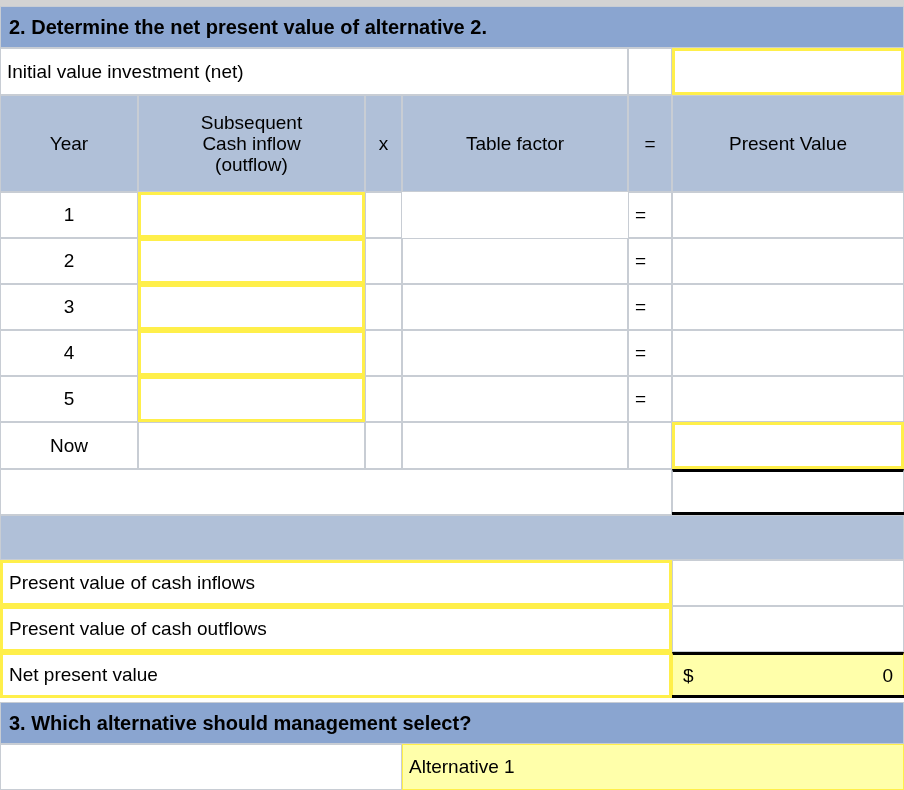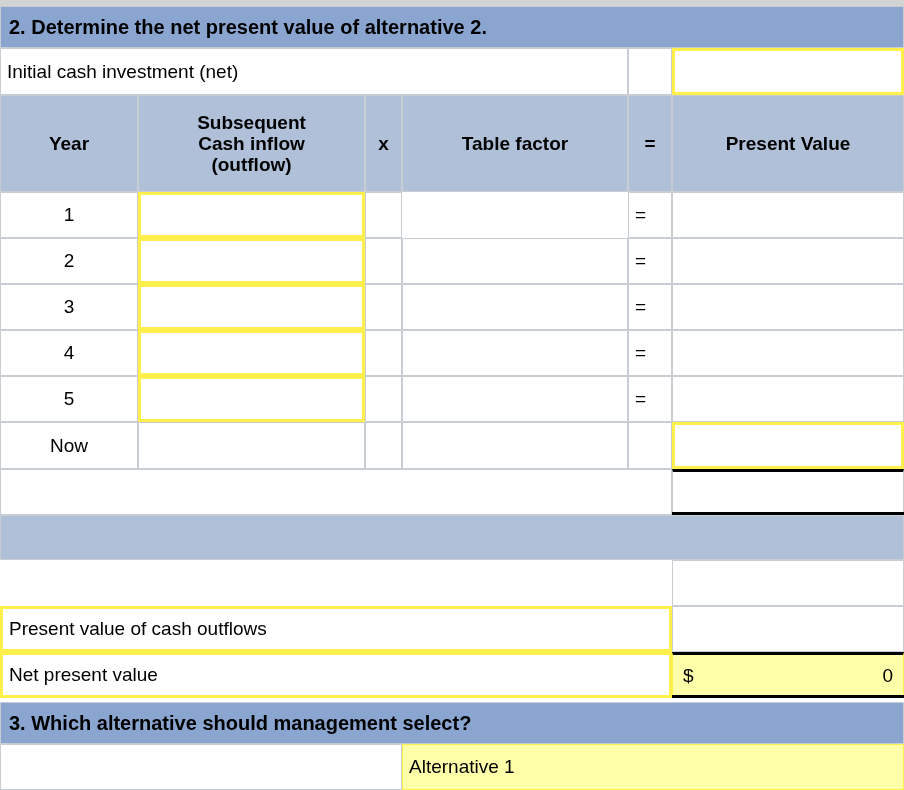--- a/index.html
+++ b/index.html
@@ -47,21 +47,21 @@
     font-weight: bold;
     font-size: 20px;
     color: #000;
     padding-left: 8px;
     border: 1px solid #c8cdd4;
   }
 
   
   .colhead {
     background: #b0c0d8;
-    font-weight: bold;
+    font-weight: normal;
     justify-content: center;
     text-align: center;
     border: 1px solid #c8cdd4;
     line-height: 1.12;
     display: flex;
     flex-direction: column;
     justify-content: center;
   }
 
   
@@ -104,21 +104,21 @@
 </style>
 </head>
 <body>
 
 <div class="sheet">
 
   <div class="top-strip"></div>
 
   <div class="cell title-bar" style="left:0; top:6px; width:904px; height:42px;">2.  Determine the net present value of alternative 2.</div>
 
-  <div class="cell plain left" style="left:0; top:48px; width:628px; height:47px;">Initial cash investment (net)</div>
+  <div class="cell plain left" style="left:0; top:48px; width:628px; height:47px;">Initial value investment (net)</div>
   <div class="cell plain" style="left:628px; top:48px; width:44px; height:47px;"></div>
   <div class="cell input-cell right" style="left:672px; top:48px; width:232px; height:47px;"></div>
 
   <div class="cell colhead" style="left:0; top:95px; width:138px; height:97px;">
     <span>Year</span>
   </div>
   <div class="cell colhead" style="left:138px; top:95px; width:227px; height:97px;">
     <span>Subsequent</span>
     <span>Cash inflow</span>
     <span>(outflow)</span>
@@ -176,20 +176,21 @@
   <div class="cell plain right" style="left:402px; top:422px; width:226px; height:47px;"></div>
   <div class="cell plain left" style="left:628px; top:422px; width:44px; height:47px;"></div>
   <div class="cell input-cell right" style="left:672px; top:422px; width:232px; height:47px;"></div>
 
   <div class="cell plain" style="left:0; top:469px; width:672px; height:46px;"></div>
   <div class="cell plain right total-top total-bottom" style="left:672px; top:469px; width:232px; height:46px;"></div>
   <div class="dbl-underline" style="left:672px; top:512px; width:232px;"></div>
 
   <div class="cell spacer-band" style="left:0; top:515px; width:904px; height:45px;"></div>
 
+  <div class="cell input-cell left" style="left:0; top:560px; width:672px; height:46px;">Present value of cash inflows</div>
   <div class="cell plain right" style="left:672px; top:560px; width:232px; height:46px;"></div>
 
   <div class="cell input-cell left" style="left:0; top:606px; width:672px; height:46px;">Present value of cash outflows</div>
   <div class="cell plain right" style="left:672px; top:606px; width:232px; height:46px;"></div>
 
   <div class="cell input-cell left" style="left:0; top:652px; width:672px; height:46px;">Net present value</div>
   <div class="cell filled-cell total-top" style="left:672px; top:652px; width:232px; height:46px; justify-content:space-between; padding:0 10px;">
     <span>$</span>
     <span>0</span>
   </div>

